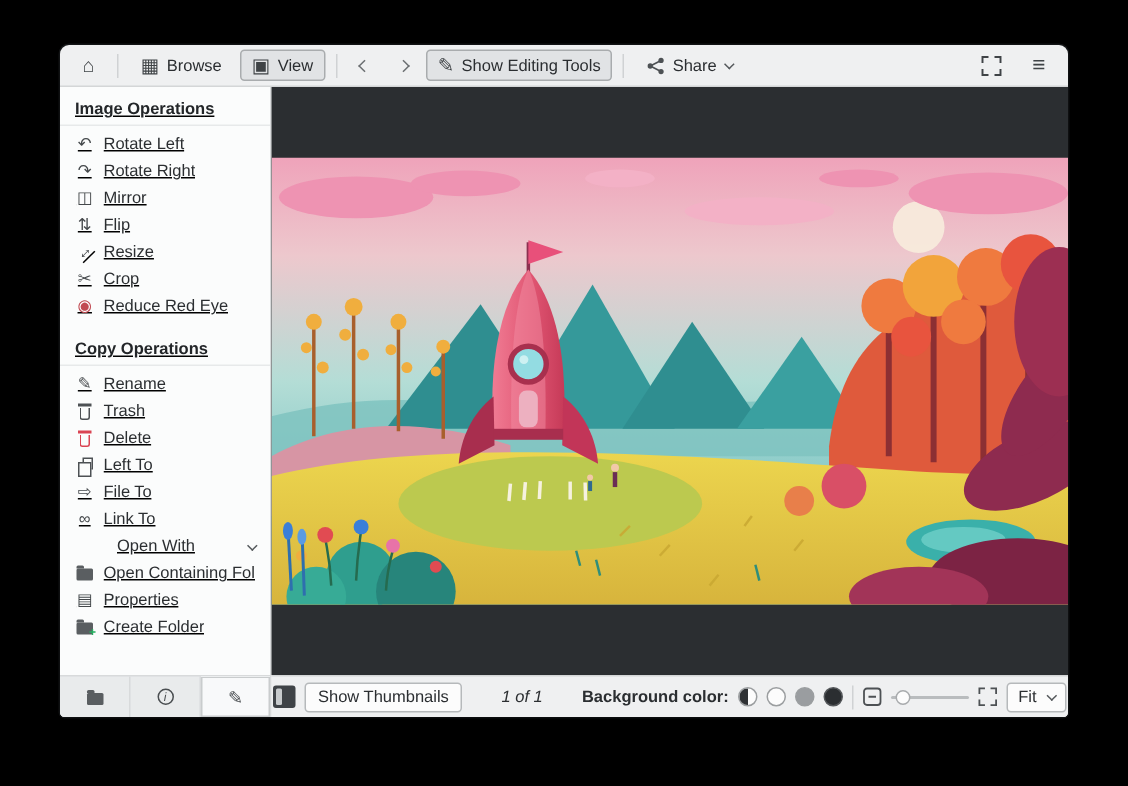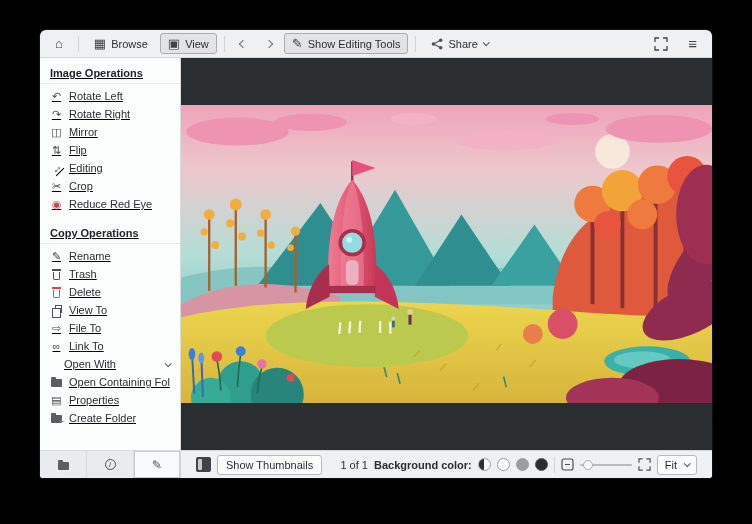--- a/index.html
+++ b/index.html
@@ -49,21 +49,21 @@
   .sidebar{
     width:141px; flex:0 0 141px; background:#fbfcfc; border-right:1px solid #d8dadb;
     padding-top:3px; overflow:hidden;
   }
   .sec-title{ font-size:11px; font-weight:700; color:#232629; padding:6px 10px 4px; border-bottom:1px solid #e7e9ea; margin-bottom:3px; }
   .op-row{ display:flex; align-items:center; gap:6px; height:18px; padding:0 10px; font-size:11px; color:#2b2e31; cursor:default; }
   .op-row .lbl{ white-space:nowrap; overflow:hidden; }
   .ic{ width:13px; flex:0 0 13px; display:flex; justify-content:center; align-items:center; font-size:11px; color:#44484b; line-height:1; }
   .rot45{ display:inline-block; transform:rotate(-45deg); }
   .redicon{ color:#c14a52; }
-  .openwith{ padding-left:24px; }
+  .openwith{ padding-left:38px; }
   .openwith .chev-s{ margin-left:auto; }
   
   .ic-trash{ width:7px; height:8px; border:1px solid #4d5154; border-top:none; border-radius:0 0 2px 2px; position:relative; margin-top:3px; }
   .ic-trash::before{ content:""; position:absolute; left:-2px; right:-2px; top:-3px; height:2px; background:#4d5154; }
   .ic-trash.red2{ border-color:#da4453; }
   .ic-trash.red2::before{ background:#da4453; }
   .ic-copy{ width:7px; height:8px; border:1px solid #4d5154; position:relative; margin-left:3px; margin-top:-2px; }
   .ic-copy::before{ content:""; position:absolute; left:-4px; top:2px; width:7px; height:8px; border:1px solid #4d5154; background:#fbfcfc; }
   .ic-folder{ width:11px; height:8px; background:#5a5e61; border-radius:1px; position:relative; margin-top:2px; }
   .ic-folder::before{ content:""; position:absolute; top:-2px; left:0; width:5px; height:2px; background:#5a5e61; border-radius:1px 1px 0 0; }
@@ -73,27 +73,27 @@
   .viewer svg{ width:100%; height:auto; display:block; }
   
   .bottom{ height:28px; flex:0 0 28px; display:flex; }
   .tabs{ width:141px; flex:0 0 141px; display:flex; border-top:1px solid #d8dadb; border-right:1px solid #d8dadb; background:#e9ebec; }
   .tab{ flex:1; display:flex; align-items:center; justify-content:center; border-right:1px solid #d8dadb; color:#4a4e51; font-size:12px; }
   .tab:last-child{ border-right:none; }
   .tab.active{ background:#f8f9fa; box-shadow:inset 0 0 0 1px #c9cccd; }
   .circle-i{ width:11px; height:11px; border:1px solid #4a4e51; border-radius:50%; font-size:8px; font-style:italic; display:flex; align-items:center; justify-content:center; line-height:1; }
   .statusbar{
     flex:1; display:flex; align-items:center; gap:6px;
-    background:#eff0f1; border-top:1px solid #d4d6d7; padding:0 15px;
+    background:#eff0f1; border-top:1px solid #d4d6d7; padding:0 1px;
     font-size:11px; color:#2b2e31; min-width:0;
   }
   .thumbtoggle{ width:15px; height:15px; background:#3f4347; border-radius:2px; position:relative; flex:0 0 15px; }
   .thumbtoggle::before{ content:""; position:absolute; left:2px; top:2px; width:4px; height:11px; background:#c8cbcd; border-radius:1px; }
   .btn{ border:1px solid #b6b9bb; background:#fcfcfc; border-radius:3px; padding:3px 8px; white-space:nowrap; }
-  .sb-mid{ flex:1; text-align:right; min-width:10px; }
+  .sb-mid{ flex:1; text-align:center; min-width:10px;font-style:italic; }
   .bg-label{ white-space:nowrap; color:#2b2e31;font-weight:bold; }
   .swatch{ width:13px; height:13px; border-radius:50%; border:1px solid #9b9ea0; flex:0 0 13px; }
   .sw-half{ background:linear-gradient(90deg,#2e3134 50%,#fcfcfc 50%); }
   .sw-white{ background:#fcfcfc; }
   .sw-gray{ background:#9a9da0; }
   .sw-black{ background:#2b2e31; border-color:#54575a; }
   .vsep{ width:1px; height:16px; background:#d0d2d4; flex:0 0 1px; }
   .slider{ width:52px; height:14px; position:relative; flex:0 0 52px; }
   .slider::before{ content:""; position:absolute; left:0; right:0; top:6px; height:2px; background:#b9bcbe; border-radius:1px; }
   .handle{ position:absolute; left:3px; top:2px; width:10px; height:10px; border-radius:50%; background:#fcfcfc; border:1px solid #a8abad; }
@@ -171,21 +171,21 @@
         <span class="lbl">Mirror</span>
       </div>
       <div class="op-row">
         <span class="ic">⇅</span>
         <span class="lbl">Flip</span>
       </div>
       <div class="op-row">
         <span class="ic">
             <span class="rot45">↔</span>
           </span>
-        <span class="lbl">Editing</span>
+        <span class="lbl">Resize</span>
       </div>
       <div class="op-row">
         <span class="ic">✂</span>
         <span class="lbl">Crop</span>
       </div>
       <div class="op-row">
         <span class="ic redicon">◉</span>
         <span class="lbl">Reduce Red Eye</span>
       </div>
 
@@ -204,21 +204,21 @@
       <div class="op-row">
         <span class="ic">
             <span class="ic-trash red2"></span>
           </span>
         <span class="lbl">Delete</span>
       </div>
       <div class="op-row">
         <span class="ic">
             <span class="ic-copy"></span>
           </span>
-        <span class="lbl">View To</span>
+        <span class="lbl">Left To</span>
       </div>
       <div class="op-row">
         <span class="ic">⇨</span>
         <span class="lbl">File To</span>
       </div>
       <div class="op-row">
         <span class="ic">∞</span>
         <span class="lbl">Link To</span>
       </div>
       <div class="op-row openwith">

